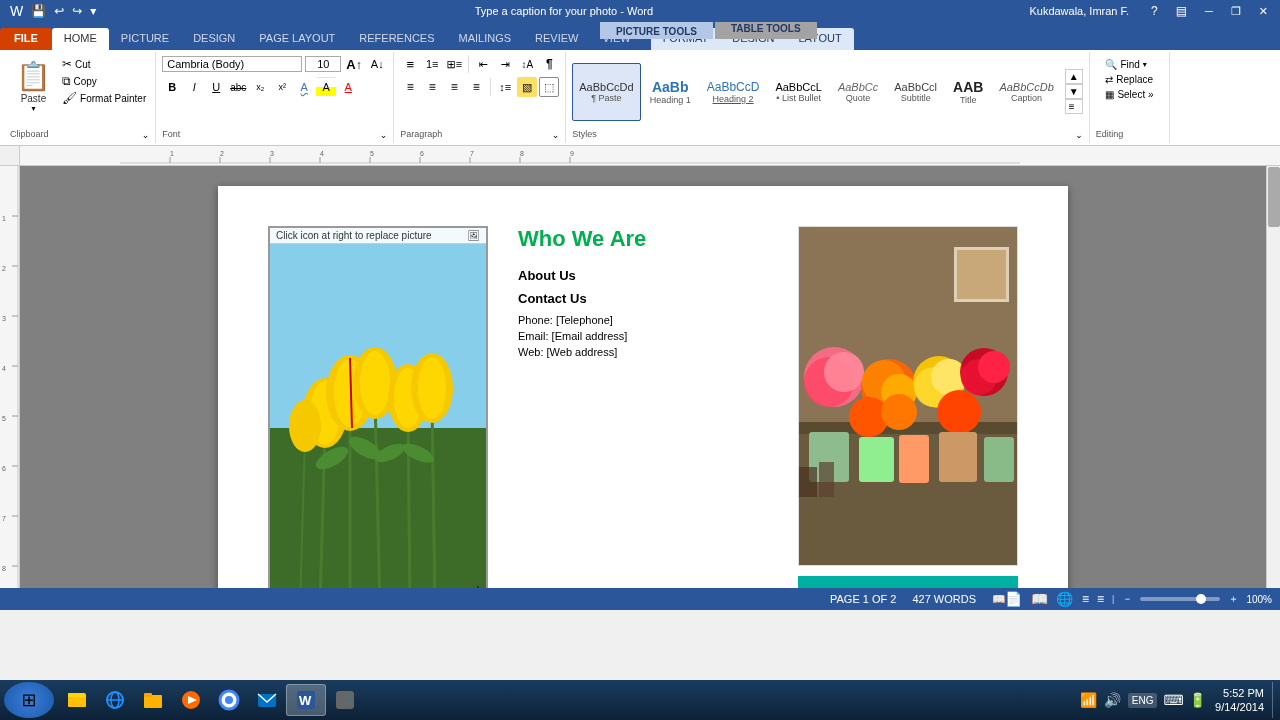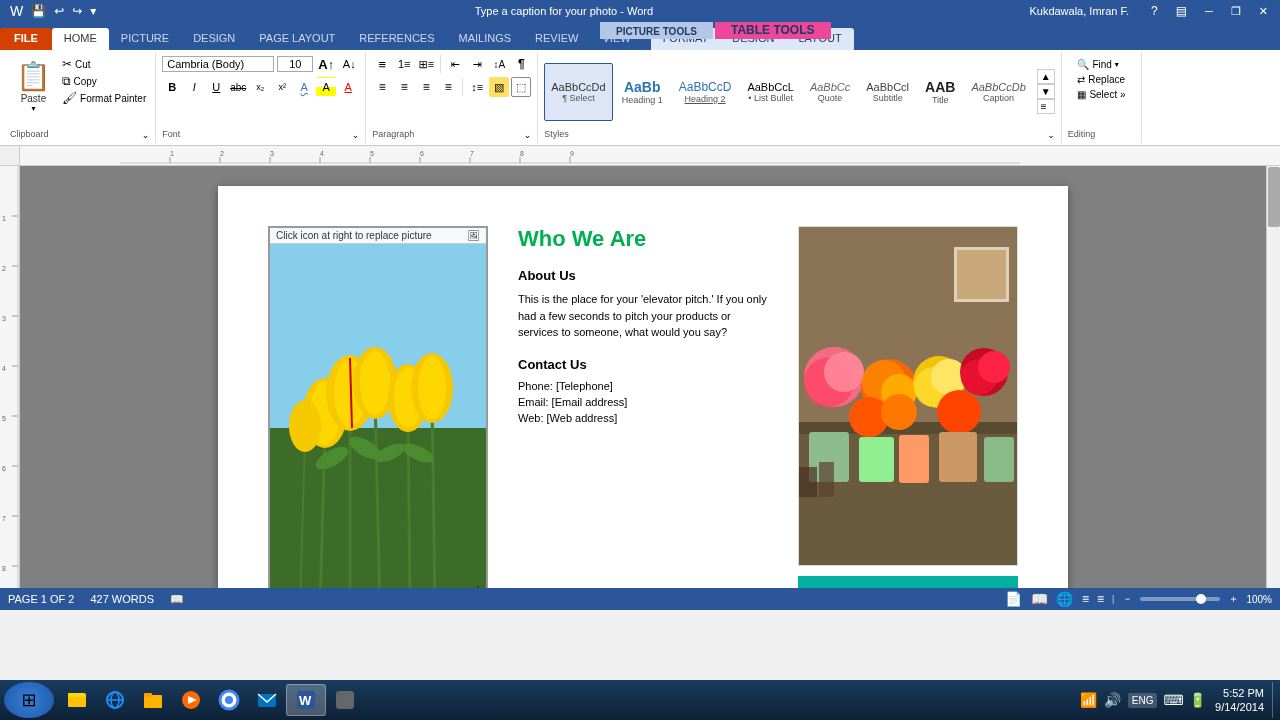--- a/index.html
+++ b/index.html
@@ -103,21 +103,21 @@
     .small-btn-icon { font-size: 12px; }
 
     
     .font-group { min-width: 200px; }
     .font-row1 { display: flex; align-items: center; gap: 3px; margin-bottom: 3px; }
     .font-row2 { display: flex; align-items: center; gap: 2px; }
     .font-select {
       font-size: 11px;
       border: 1px solid #aaa;
       padding: 1px 4px;
-      width: 112px;
+      width: 140px;
       background: white;
       cursor: pointer;
     }
     .font-size-input {
       font-size: 11px;
       border: 1px solid #aaa;
       padding: 1px 4px;
       width: 36px;
       text-align: center;
     }
@@ -244,21 +244,21 @@
 
     
     .status-bar {
       background: #2b579a;
       height: 22px;
       display: flex;
       align-items: center;
       padding: 0 8px;
       color: white;
       font-size: 11px;
-      justify-content: space-between;
+      justify-content: flex-end;
     }
     .status-left { display: flex; gap: 16px; align-items: center; }
     .status-right { display: flex; gap: 8px; align-items: center; }
     .zoom-slider { width: 80px; height: 4px; background: rgba(255,255,255,0.4); border-radius: 2px; position: relative; }
     .zoom-thumb { width: 10px; height: 10px; background: white; border-radius: 50%; position: absolute; top: -3px; left: 70%; cursor: pointer; }
 
     
     .taskbar {
       background: linear-gradient(to bottom, #1a3c5e, #0d2137);
       height: 40px;
@@ -337,21 +337,21 @@
     <span style="font-size:11px; color:white; cursor:pointer; padding:1px 4px;">─</span>
     <span style="font-size:11px; color:white; cursor:pointer; padding:1px 4px;">❐</span>
     <span style="font-size:11px; color:white; cursor:pointer; padding:1px 4px;">✕</span>
   </div>
 </div>
 
 <div style="position:relative; background:#2b579a; height:28px; display:flex; align-items:flex-end;">
 
   <div style="position:absolute; top:0; left:600px; display:flex;">
     <div style="background:#b4c7e7; color:#1f3864; font-size:10px; font-weight:bold; padding:4px 16px 2px; cursor:pointer;">PICTURE TOOLS</div>
-    <div style="background:#ec4899; color:#1f3864; font-size:12px; font-weight:bold; padding:1px 16px 2px; cursor:pointer; margin-left:2px;">TABLE TOOLS</div>
+    <div style="background:#a3a3a3; color:#1f3864; font-size:10px; font-weight:bold; padding:1px 16px 2px; cursor:pointer; margin-left:2px;">TABLE TOOLS</div>
   </div>
 
   <div class="file-tab">FILE</div>
   <div class="ribbon-tab active">HOME</div>
   <div class="ribbon-tab">PICTURE</div>
   <div class="ribbon-tab">DESIGN</div>
   <div class="ribbon-tab">PAGE LAYOUT</div>
   <div class="ribbon-tab">REFERENCES</div>
   <div class="ribbon-tab">MAILINGS</div>
   <div class="ribbon-tab">REVIEW</div>
@@ -445,21 +445,21 @@
       <span class="ribbon-group-label">Paragraph</span>
       <span style="font-size:9px; cursor:pointer;">⌄</span>
     </div>
   </div>
 
   <div class="ribbon-group" style="min-width:430px; flex-shrink:0;">
     <div style="flex:1; display:flex; align-items:center; gap:2px; overflow:hidden;">
 
       <div class="style-btn active" style="min-width:52px; height:58px;">
         <div style="font-size:11px; color:#333;">AaBbCcDd</div>
-        <div style="font-size:9px; color:#555;">¶ Select</div>
+        <div style="font-size:9px; color:#555;">¶ Paste</div>
       </div>
 
       <div class="style-btn" style="min-width:52px; height:58px;">
         <div style="font-size:14px; color:#2e74b5; font-weight:bold;">AaBb</div>
         <div style="font-size:9px; color:#555;">Heading 1</div>
       </div>
 
       <div class="style-btn" style="min-width:52px; height:58px;">
         <div style="font-size:12px; color:#2e74b5;">AaBbCcD</div>
         <div style="font-size:9px; color:#555;text-decoration:underline;">Heading 2</div>
@@ -632,21 +632,20 @@
           <div style="position:relative; top:-20px; left:100px;">
             <div style="width:2px; height:20px; background:#333; margin:0 auto;"></div>
           </div>
 
         </div>
 
         <div class="doc-center">
           <div class="who-we-are">Who We Are</div>
 
           <div class="about-us-title">About Us</div>
-          <div class="about-us-text">This is the place for your 'elevator pitch.' If you only had a few seconds to pitch your products or services to someone, what would you say?</div>
 
           <div class="contact-title">Contact Us</div>
           <div class="contact-item">Phone: [Telephone]</div>
           <div class="contact-item">Email: [Email address]</div>
           <div class="contact-item">Web: [Web address]</div>
         </div>
 
         <div class="doc-right">
 
           <div style="width:220px; height:340px; overflow:hidden; border:1px solid #ddd;">

